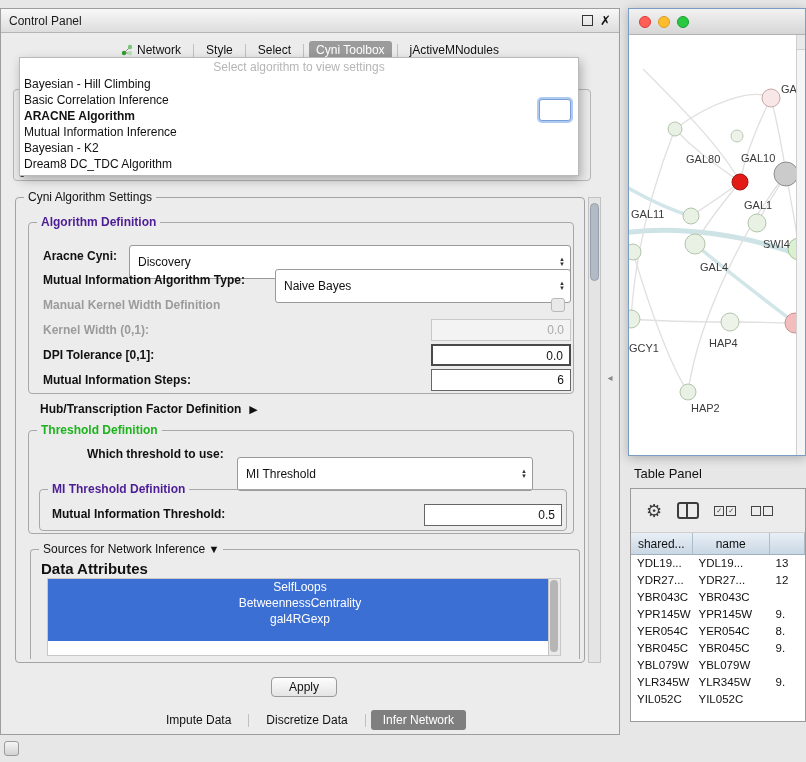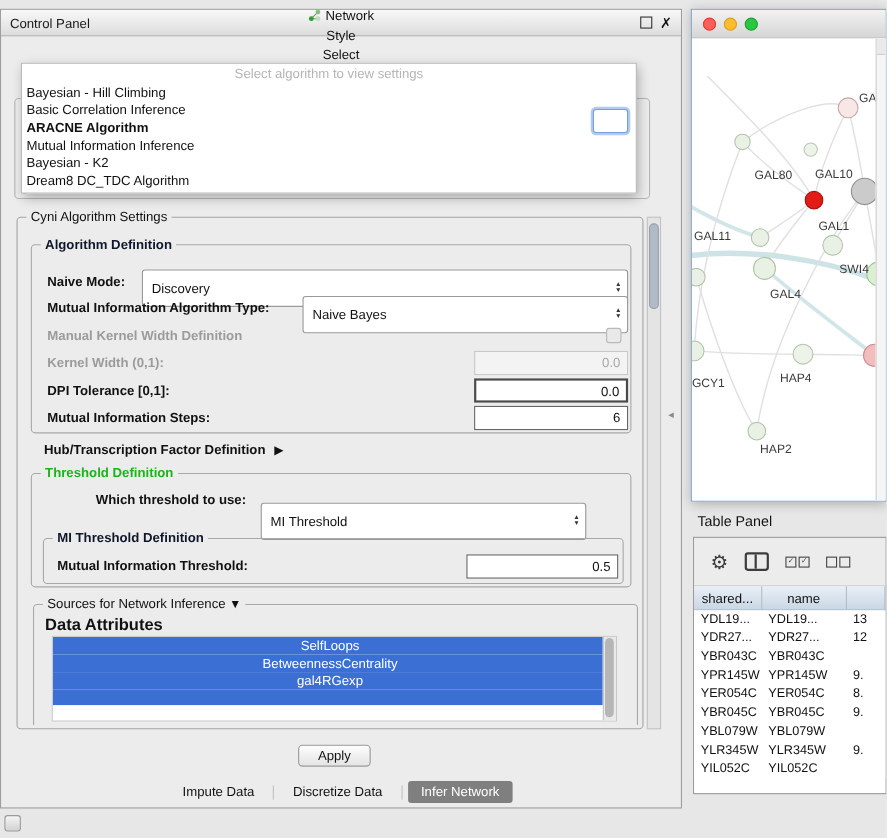--- a/index.html
+++ b/index.html
@@ -7,41 +7,41 @@
   #page{position:relative;width:806px;height:762px;background:#e7e7e7;overflow:hidden;}
 
   
   #control-panel{position:absolute;left:0;top:8px;width:620px;height:727px;background:#ececec;border:1px solid #9e9e9e;box-sizing:border-box;}
   .titlebar{height:24px;background:linear-gradient(#f8f8f8,#dddddd);border-bottom:1px solid #b4b4b4;display:flex;align-items:center;padding:0 8px;box-sizing:border-box;}
   .titlebar .title{font-size:12px;color:#1a1a1a;}
   .tb-icons{margin-left:auto;display:flex;align-items:center;gap:7px;}
   .float-icon{width:9px;height:9px;border:1.5px solid #333;background:transparent;}
   .close-icon{font-size:13px;font-weight:bold;color:#111;line-height:12px;}
 
-  .tabbar{position:absolute;top:30px;left:0;right:0;height:22px;display:flex;justify-content:center;align-items:center;flex-direction:column;}
+  .tabbar{position:absolute;top:30px;left:0;right:0;height:22px;display:flex;justify-content:center;align-items:center;}
   .tab{padding:2px 7px;display:flex;align-items:center;gap:4px;color:#111;border-radius:3px;}
   .tab.active{background:#9b9b9b;color:#fff;}
   .vsep{width:1px;height:13px;background:#c0c0c0;margin:0 5px;}
   .net-ic{width:12px;height:12px;}
 
   
   .phantom-box{position:absolute;left:12px;top:80px;width:578px;height:92px;border:1px solid #b7b7b7;border-radius:4px;box-sizing:border-box;}
   .cropped-label{position:absolute;left:18px;top:154px;font-size:12px;color:#222;}
   .focus-field{position:absolute;left:538px;top:90px;width:32px;height:22px;background:#fff;border:1px solid #7a9fd4;border-radius:3px;box-shadow:0 0 0 2px rgba(110,160,230,.55);z-index:45;box-sizing:border-box;}
 
   
   .dd-popup{position:absolute;left:18px;top:48px;width:560px;background:#ffffff;border:1px solid #b9b9b9;box-shadow:2px 4px 10px rgba(0,0,0,.28);z-index:40;padding-bottom:3px;box-sizing:border-box;}
   .dd-head{color:#b5b5b5;text-align:center;height:18px;line-height:18px;font-size:12px;}
   .dd-item{height:16px;line-height:16px;padding-left:4px;font-size:12px;white-space:nowrap;overflow:hidden;}
   .dd-bold{font-weight:bold;}
 
   
   .settings-group{position:absolute;left:14px;top:188px;width:570px;height:466px;border:1px solid #a3a3a3;border-radius:4px;box-sizing:border-box;}
   .group-title{position:absolute;top:-8px;left:8px;background:#ececec;padding:0 4px;font-size:12px;white-space:nowrap;}
-  .t-blue{color:#0f172a;font-weight:bold;}
+  .t-blue{color:#4c1d95;font-weight:bold;}
   .t-green{color:#1db31d;font-weight:bold;}
 
   .vscroll{position:absolute;left:587px;top:188px;width:13px;height:466px;background:#e4e4e4;border:1px solid #c2c2c2;box-sizing:border-box;}
   .vscroll .thumb{position:absolute;left:1px;top:5px;width:9px;height:78px;background:#b2bac6;border:1px solid #97a0ae;border-radius:5px;box-sizing:border-box;}
 
   .alg-group{position:absolute;left:12px;top:24px;width:546px;height:172px;border:1px solid #a8a8a8;border-radius:4px;box-sizing:border-box;}
   .thr-group{position:absolute;left:12px;top:232px;width:546px;height:104px;border:1px solid #a8a8a8;border-radius:4px;box-sizing:border-box;}
   .mi-group{position:absolute;left:10px;top:58px;width:528px;height:42px;border:1px solid #a8a8a8;border-radius:4px;box-sizing:border-box;}
   .src-group{position:absolute;left:14px;top:351px;width:550px;height:110px;border:1px solid #a8a8a8;border-radius:4px 4px 0 0;border-bottom:none;box-sizing:border-box;text-align:center;}
 
@@ -162,21 +162,21 @@
         </div>
     </div>
     <div class="focus-field"></div>
 
     <div class="settings-group">
       <span class="group-title">Cyni Algorithm Settings</span>
 
       <div class="alg-group">
         <span class="group-title t-blue">Algorithm Definition</span>
 
-        <span class="flabel" style="left:14px;top:22px;">Naive Mode:</span>
+        <span class="flabel" style="left:14px;top:22px;">Aracne Cyni:</span>
         <div class="combo" style="left:100px;top:22px;width:442px;">
           <span>Discovery</span>
           <span class="arrows">
               <span>▲</span>
               <span>▼</span>
             </span>
         </div>
 
         <span class="flabel" style="left:14px;top:46px;">Mutual Information Algorithm Type:</span>
         <div class="combo" style="left:246px;top:46px;width:296px;">

